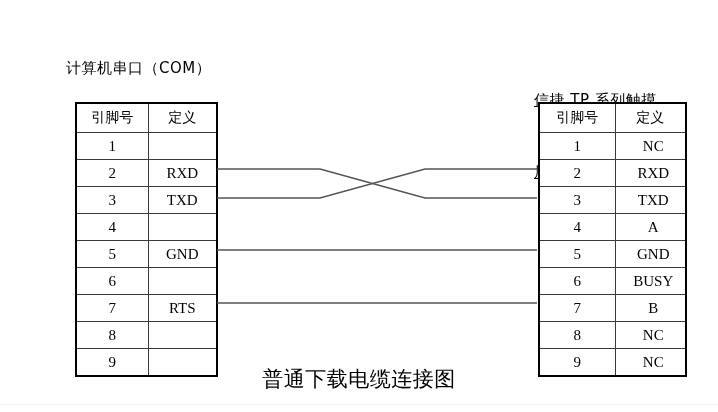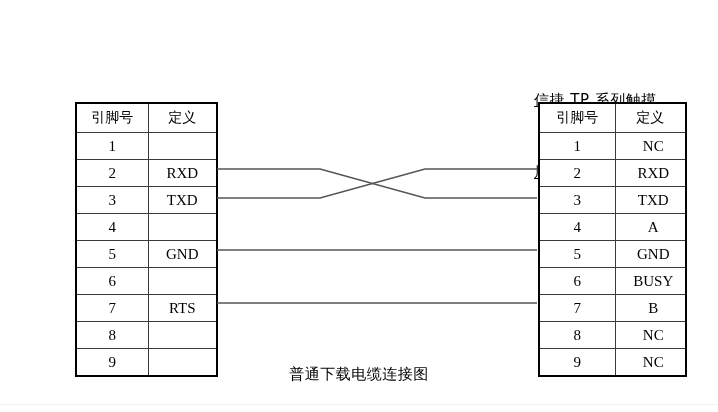--- a/index.html
+++ b/index.html
@@ -97,40 +97,41 @@
   }
 
   
   #caption {
     position: absolute;
     left: 0;
     top: 365px;
     width: 718px;
     text-align: center;
     font-family: "DejaVu Sans", sans-serif;
-    font-size: 15px;
+    font-size: 21px;
     color: #000000;
     letter-spacing: 0.5px;
   }
 
   
   #bottom-rule {
     position: absolute;
     left: 0;
     top: 404px;
     width: 718px;
     height: 1px;
     background: #f2f2f2;
   }
 </style>
 </head>
 <body>
 
 <div id="canvas">
 
+  <div class="heading" id="left-heading">计算机串口（COM）</div>
 
   <div class="heading" id="right-heading">
     <span class="hline">信捷 TP 系列触摸</span>
     <span class="hline">屏 Download 接口</span>
   </div>
 
   <table class="pin-table" id="left-table">
     <colgroup>
         <col class="c-no">
         <col class="c-def">

